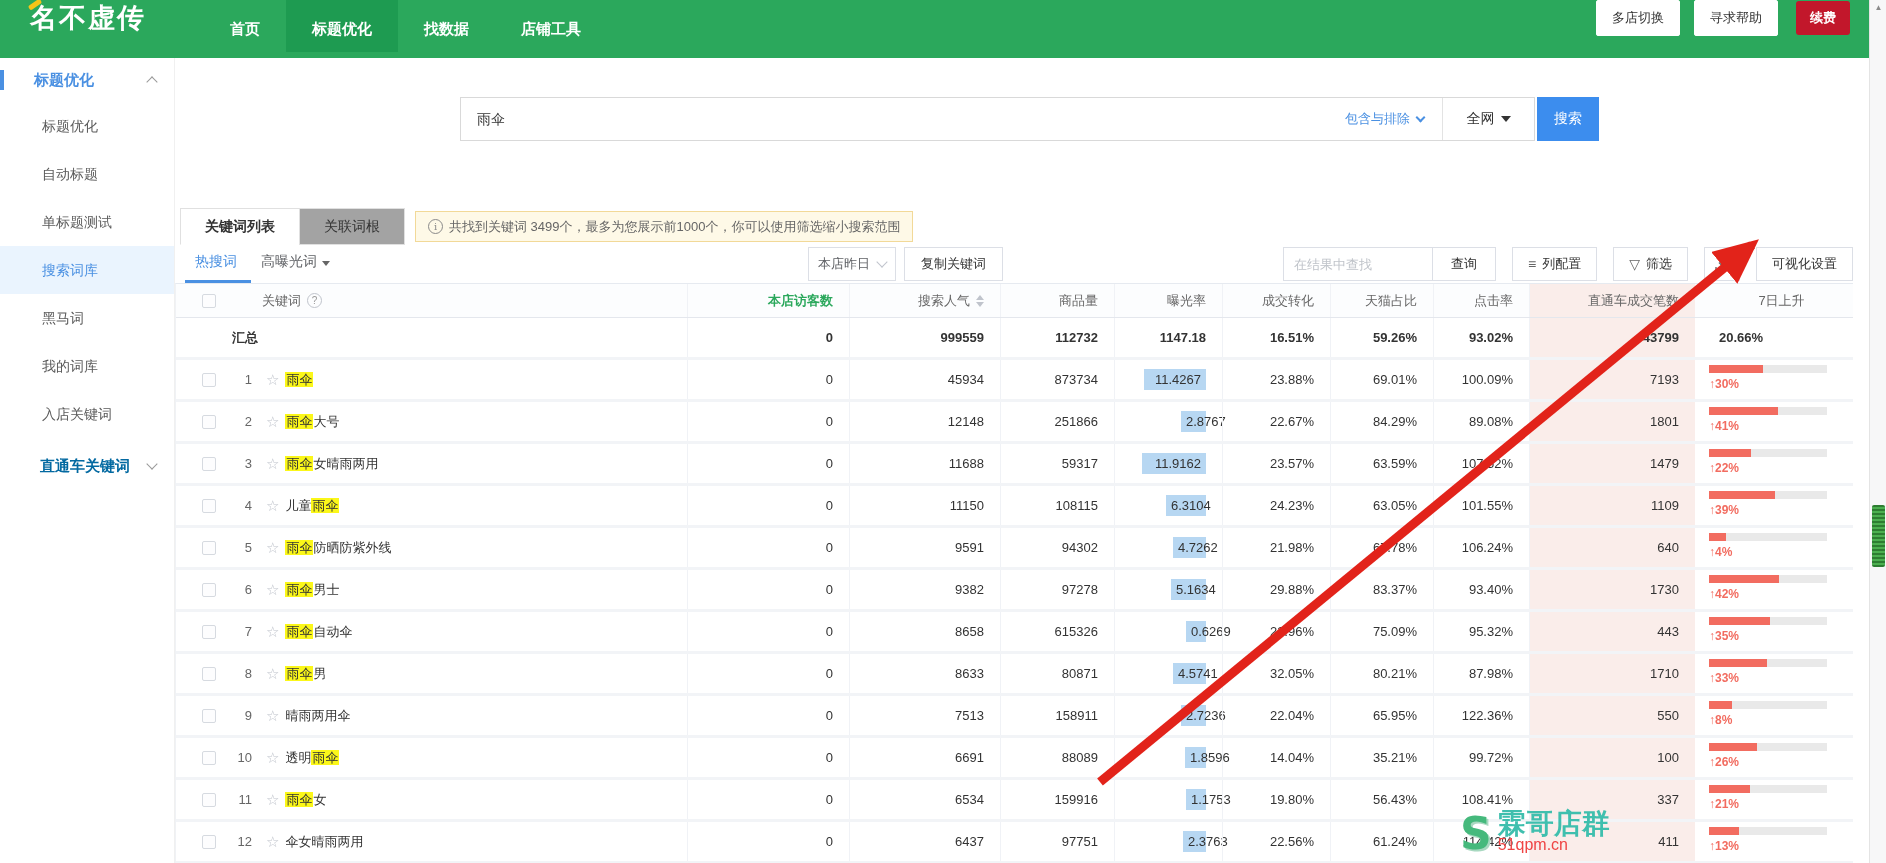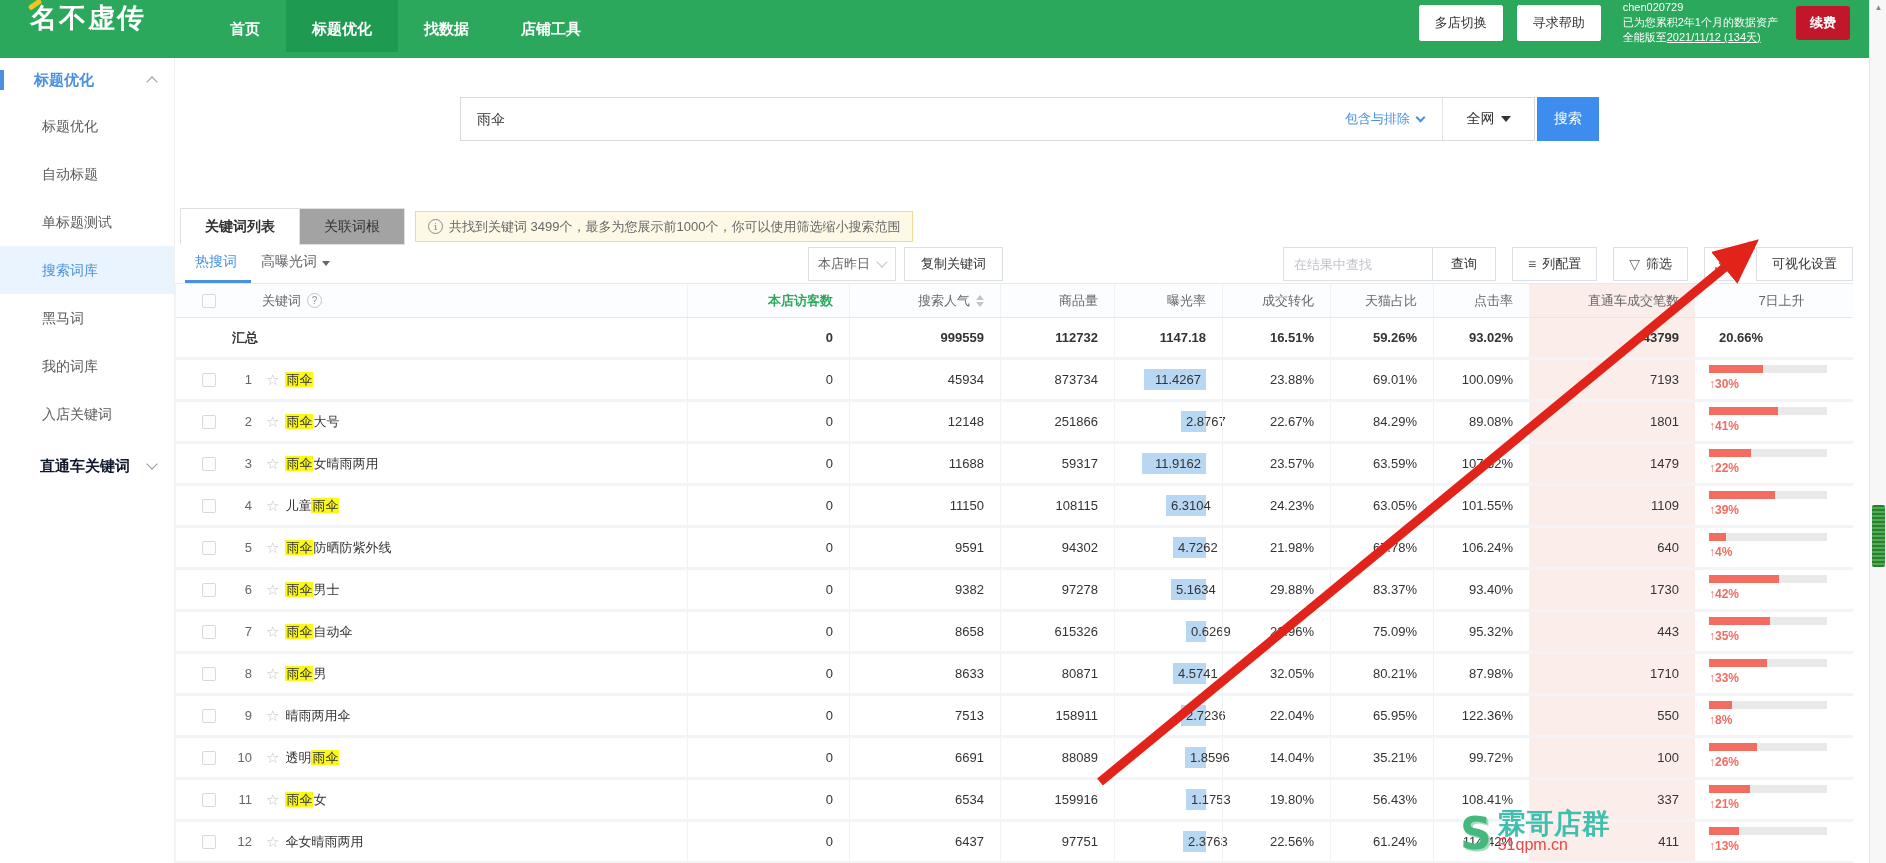--- a/index.html
+++ b/index.html
@@ -16,21 +16,21 @@
   .top-right { margin-left:auto; display:flex; align-items:center; margin-right:36px; }
   .top-btn { background:#fff; color:#333; font-size:13px; padding:8px 15px; border:1px solid #fff; border-radius:2px; margin-left:14px; cursor:pointer; }
   .userinfo { color:#fff; font-size:11px; line-height:15px; margin-left:22px; }
   .userinfo .uline { text-decoration:underline; cursor:pointer; }
   .renew-btn { background:#C2172B; color:#fff; font-size:13px; font-weight:bold; padding:8px 14px; border-radius:3px; margin-left:18px; cursor:pointer; }
 
   
   .sidebar { position:absolute; left:0; top:58px; width:175px; height:805px; background:#fff; border-right:1px solid #F0F0F0; z-index:2; }
   .side-section { position:relative; display:flex; align-items:center; height:44px; padding:0 18px 0 34px; color:#4A90E2; font-size:15px; font-weight:bold; cursor:pointer; }
   .side-section .bluetick { position:absolute; left:0; top:12px; width:4px; height:20px; background:#4A90E2; }
-  .side-section.dark { color:#0f172a;padding-left:40px; }
+  .side-section.dark { color:#0369a1;padding-left:40px; }
   .chev { margin-left:auto; width:8px; height:8px; border-right:1px solid #999; border-bottom:1px solid #999; }
   .chev.up { transform:rotate(-135deg); margin-top:4px; }
   .chev.down { transform:rotate(45deg); margin-top:-4px; }
   .side-item { height:48px; line-height:48px; padding-left:42px; font-size:14px; color:#5a5a5a; cursor:pointer; }
   .side-item.active { background:#EAF4FE; color:#4A90E2; }
 
   
   .search-row { position:absolute; left:460px; top:97px; display:flex; height:44px; z-index:2; }
   .search-box { display:flex; width:1075px; height:44px; border:1px solid #D9D9D9; background:#fff; }
   .search-value { flex:1; line-height:42px; padding-left:16px; font-size:14px; color:#333; }
@@ -126,25 +126,20 @@
   </div>
   <div class="nav">
     <div class="nav-item">首页</div>
     <div class="nav-item active">标题优化</div>
     <div class="nav-item">找数据</div>
     <div class="nav-item">店铺工具</div>
   </div>
   <div class="top-right">
     <div class="top-btn">多店切换</div>
     <div class="top-btn">寻求帮助</div>
-    <div class="userinfo">
-      <div>chen020729</div>
-      <div>已为您累积2年1个月的数据资产</div>
-      <div><span>全能版至</span><span class="uline">2021/11/12 (134天)</span></div>
-    </div>
     <div class="renew-btn">续费</div>
   </div>
 </div>
 
 <div class="sidebar">
   <div class="side-section">
     <span class="bluetick"></span>
     <span>标题优化</span>
     <span class="chev up"></span>
   </div>

